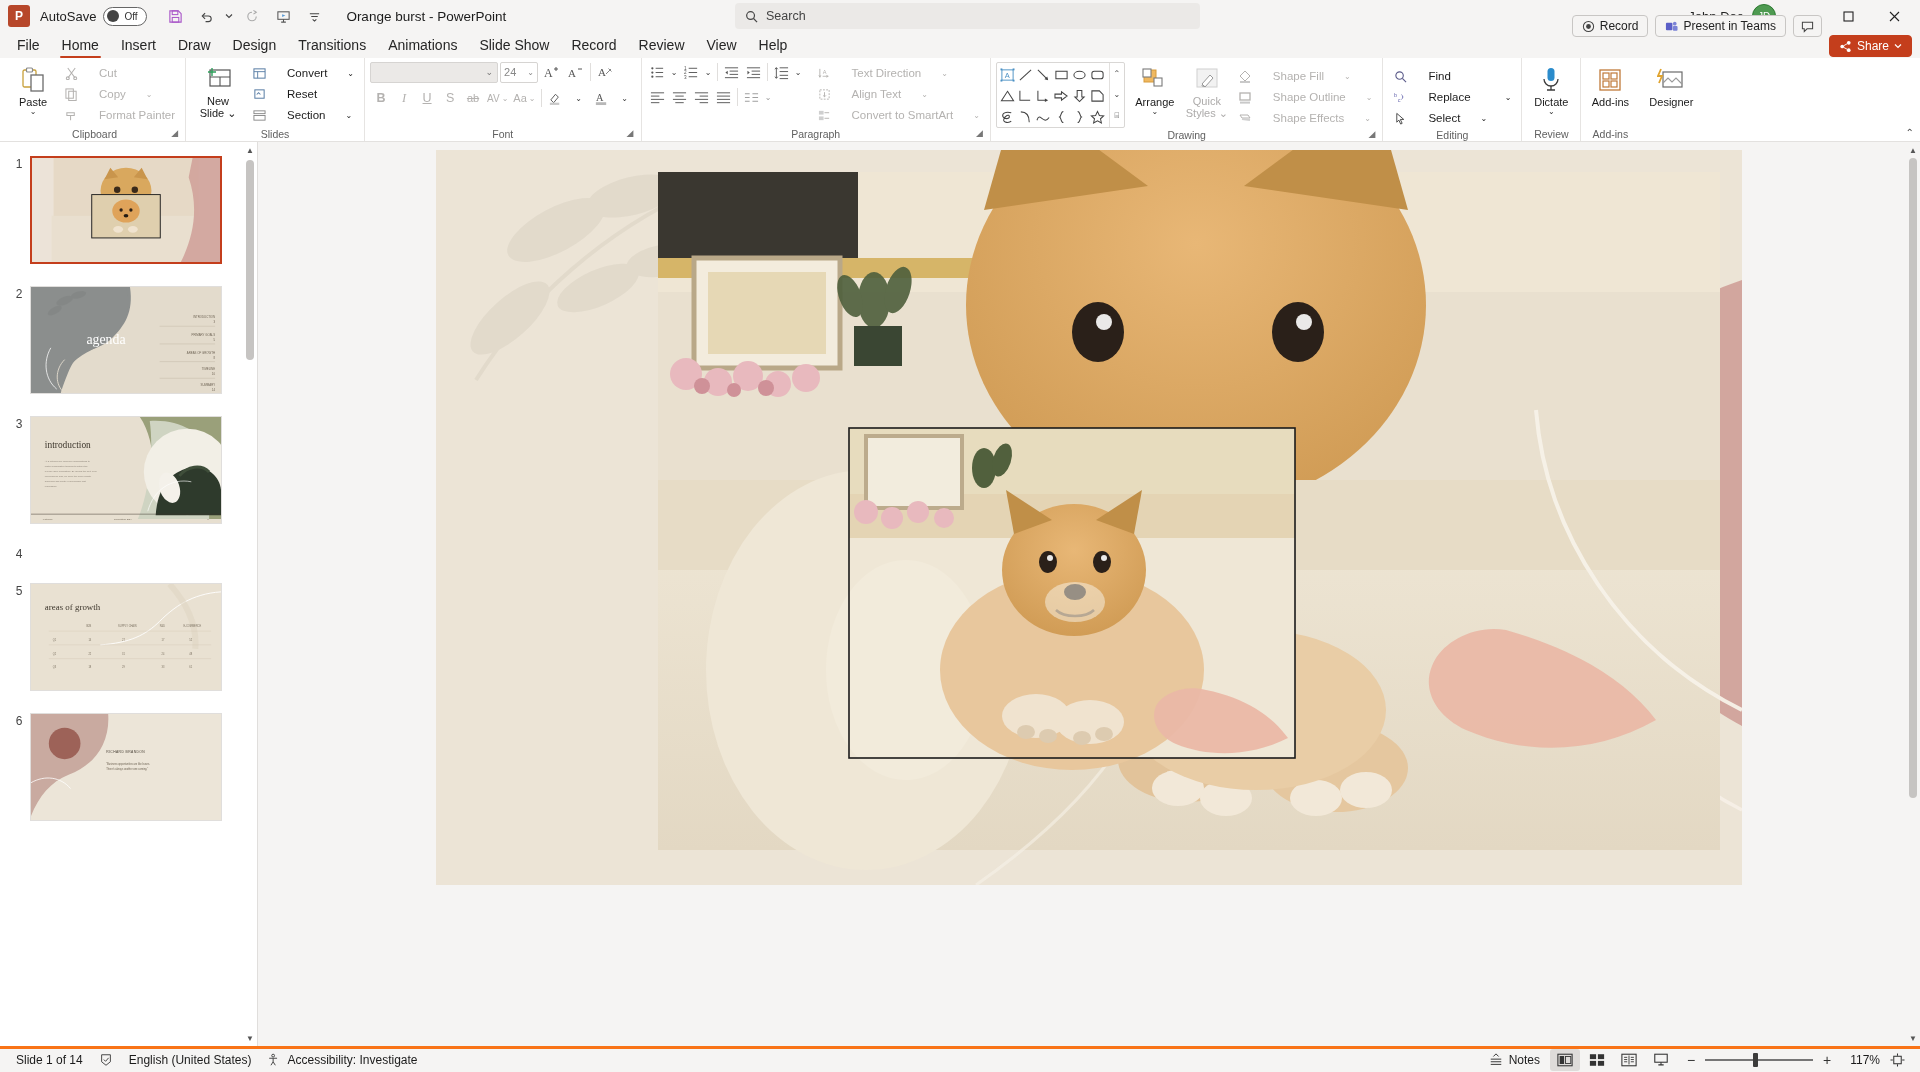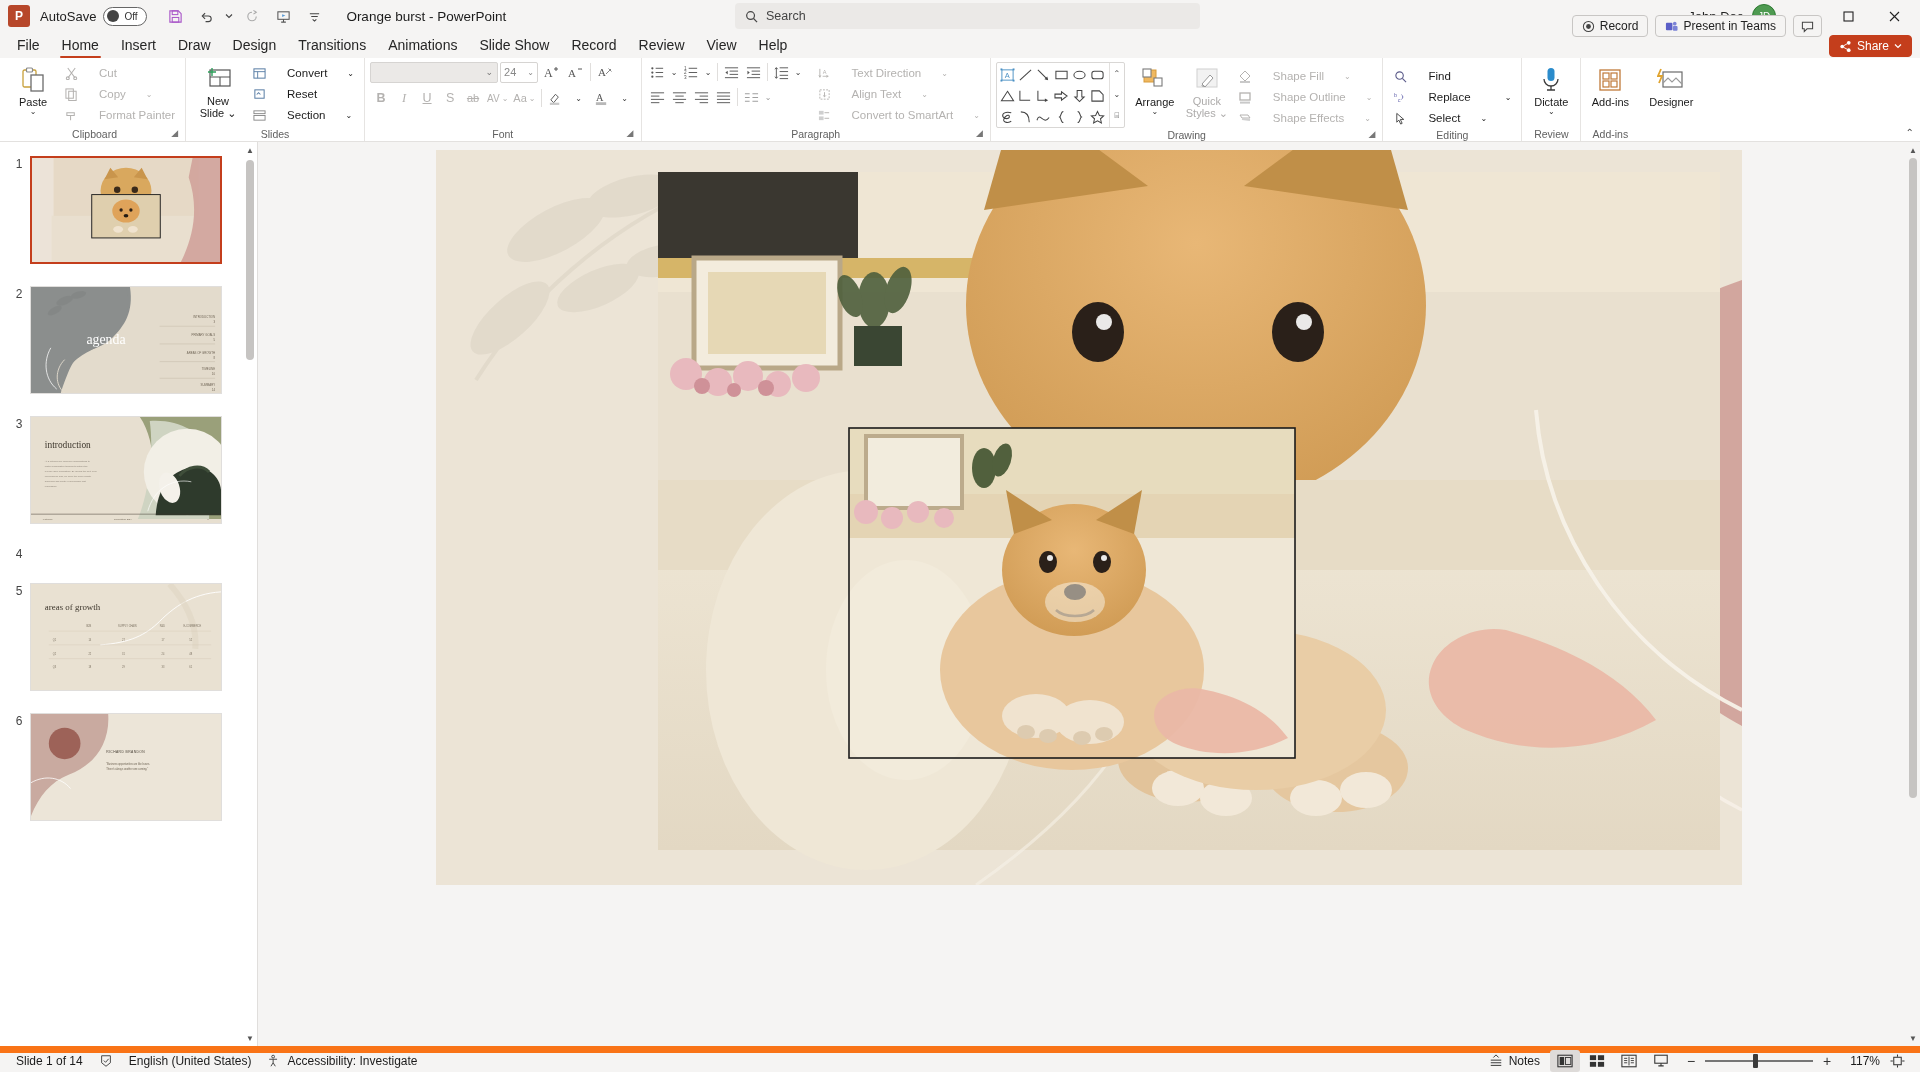--- a/index.html
+++ b/index.html
@@ -233,22 +233,22 @@
   .cscroll .ar {
     position:absolute; left:0; width:14px; height:16px;
     display:flex; align-items:center; justify-content:center;
     font-size:8px; color:#555;
   }
   .cscroll .ar.up { top:0; } .cscroll .ar.dn { bottom:0; }
 
   
   .statusbar {
     flex:0 0 26px; height:26px; background:#f5f4f3;
-    display:flex; align-items:flex-end; padding:0 8px;
-    font-size:12px; color:#1b1b1b; border-top:7px solid #f97316;
+    display:flex; align-items:flex-start; padding:0 8px;
+    font-size:12px; color:#1b1b1b; border-top:3px solid #f97316;
   }
   .sb-item { display:flex; align-items:center; gap:6px; padding:0 8px; height:22px; border-radius:3px; white-space:nowrap;}
   .sb-right { margin-left:auto; display:flex; align-items:center; gap:2px; }
   .viewbtn {
     width:30px; height:22px; border-radius:3px;
     display:flex; align-items:center; justify-content:center; color:#333;
   }
   .viewbtn.on { background:#dedbd9; }
   .zoomslider { display:flex; align-items:center; gap:7px; margin:0 6px; }
   .zline { width:108px; height:2px; background:#767676; position:relative; }

